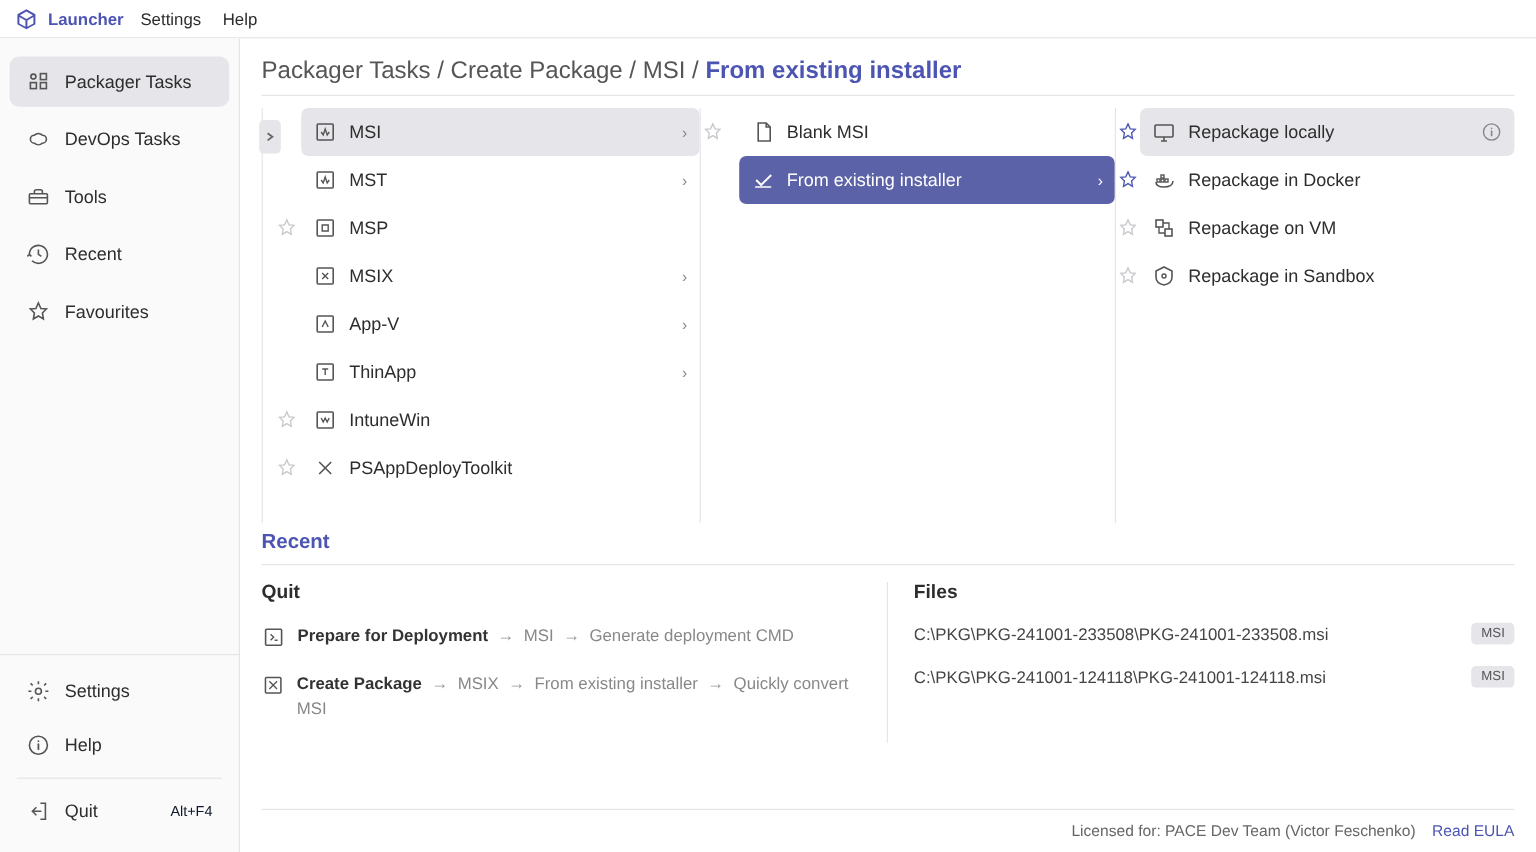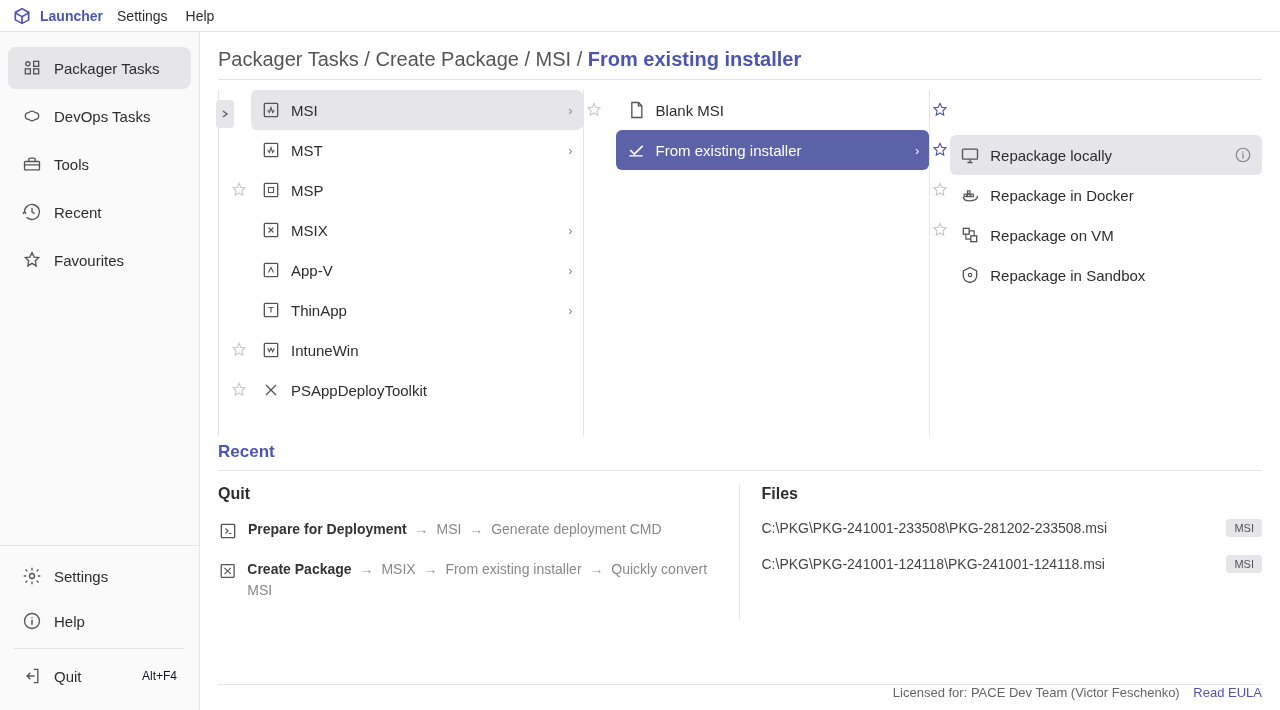--- a/index.html
+++ b/index.html
@@ -56,21 +56,21 @@
 .recent-title { font-weight:600; font-size:16px; margin-bottom:16px; }
 .task-row { display:flex; align-items:flex-start; gap:10px; margin-bottom:18px; color:#333; font-size:14px; line-height:1.5;}
 .task-icon { width:20px; height:20px; color:#555; margin-top:2px;}
 .task-text .bold { font-weight:700; }
 .task-text .arrow { color:#999; margin:0 4px;}
 .task-text .muted { color:#888;}
 .file-row { display:flex; align-items:center; gap:12px; margin-bottom:18px; font-size:14px; color:#444;}
 .file-row .path { flex:1; overflow:hidden; text-overflow:ellipsis; white-space:nowrap;}
 .badge { background:#e5e5ea; color:#555; font-size:11px; padding:3px 8px; border-radius:4px;}
 
-.footer { margin-top:auto; border-top:1px solid #e5e5e9; padding-top:0; text-align:right; font-size:13px; color:#666; }
+.footer { margin-top:auto; border-top:1px solid #e5e5e9; padding-top:10px; text-align:right; font-size:13px; color:#666; }
 .footer .link { color:#4d55b3; margin-left:10px; cursor:pointer;}
 
 .info-icon { color:#888; cursor:pointer;}
 
 svg { display:block; }
 </style>
 </head>
 <body>
 
 <div class="titlebar">
@@ -297,21 +297,21 @@
                 <svg class="star" viewBox="0 0 24 24">
                   <path d="M12 3l2.5 5.5L20 9l-4 4 1 6-5-3-5 3 1-6-4-4 5.5-.5L12 3z" fill="none" stroke="currentColor" stroke-width="1.5"></path>
                 </svg>
               </div>
             <div style="height:40px;display:flex;align-items:center;justify-content:center;">
                 <svg class="star" viewBox="0 0 24 24">
                   <path d="M12 3l2.5 5.5L20 9l-4 4 1 6-5-3-5 3 1-6-4-4 5.5-.5L12 3z" fill="none" stroke="currentColor" stroke-width="1.5"></path>
                 </svg>
               </div>
           </div>
-          <div style="flex:1;margin-top:45px;">
+          <div style="flex:1;">
             <div class="row highlight">
               <svg class="row-icon" viewBox="0 0 24 24">
                   <rect x="3" y="5" width="18" height="12" rx="1" fill="none" stroke="currentColor" stroke-width="1.6"></rect>
                   <path d="M9 21h6M12 17v4" stroke="currentColor" stroke-width="1.6"></path>
                 </svg>
               <span class="label">Repackage locally</span>
               <svg class="info-icon" width="18" height="18" viewBox="0 0 24 24">
                   <circle cx="12" cy="12" r="9" fill="none" stroke="currentColor" stroke-width="1.6"></circle>
                   <path d="M12 8h.01M12 11v5" stroke="currentColor" stroke-width="1.8" stroke-linecap="round"></path>
                 </svg>
@@ -361,21 +361,21 @@
           <svg class="task-icon" viewBox="0 0 24 24">
               <rect x="4" y="4" width="16" height="16" rx="1" fill="none" stroke="currentColor" stroke-width="1.6"></rect>
               <path d="M8 8l8 8M16 8l-8 8" fill="none" stroke="currentColor" stroke-width="1.4"></path>
             </svg>
           <div class="task-text"><span class="bold">Create Package</span> <span class="arrow">→</span> <span class="muted">MSIX</span> <span class="arrow">→</span> <span class="muted">From existing installer</span> <span class="arrow">→</span> <span class="muted">Quickly convert MSI</span></div>
         </div>
       </div>
       <div class="recent-col divider">
         <div class="recent-title">Files</div>
         <div class="file-row">
-          <span class="path">C:\PKG\PKG-241001-233508\PKG-281202-233508.msi</span>
+          <span class="path">C:\PKG\PKG-241001-233508\PKG-241001-233508.msi</span>
           <span class="badge">MSI</span>
         </div>
         <div class="file-row">
           <span class="path">C:\PKG\PKG-241001-124118\PKG-241001-124118.msi</span>
           <span class="badge">MSI</span>
         </div>
       </div>
     </div>
 
     <div class="footer">

